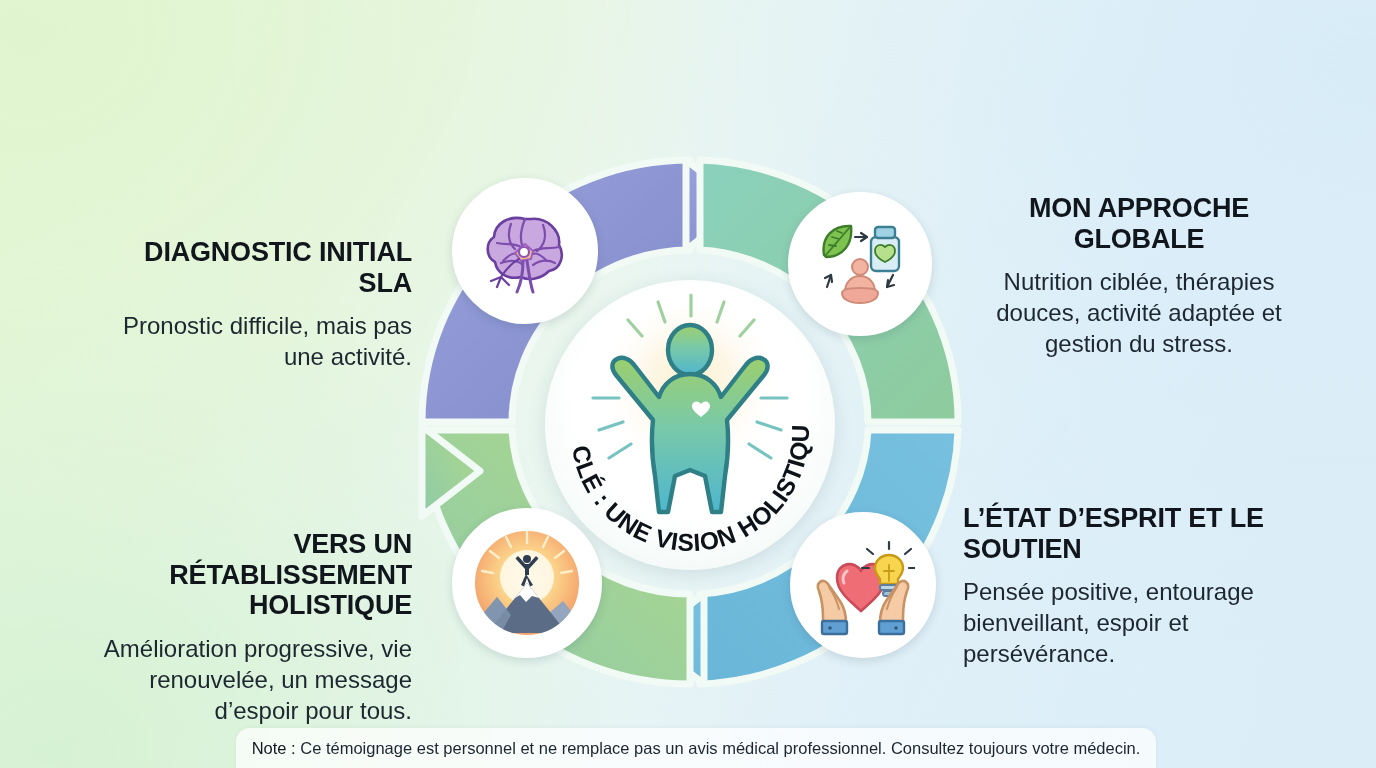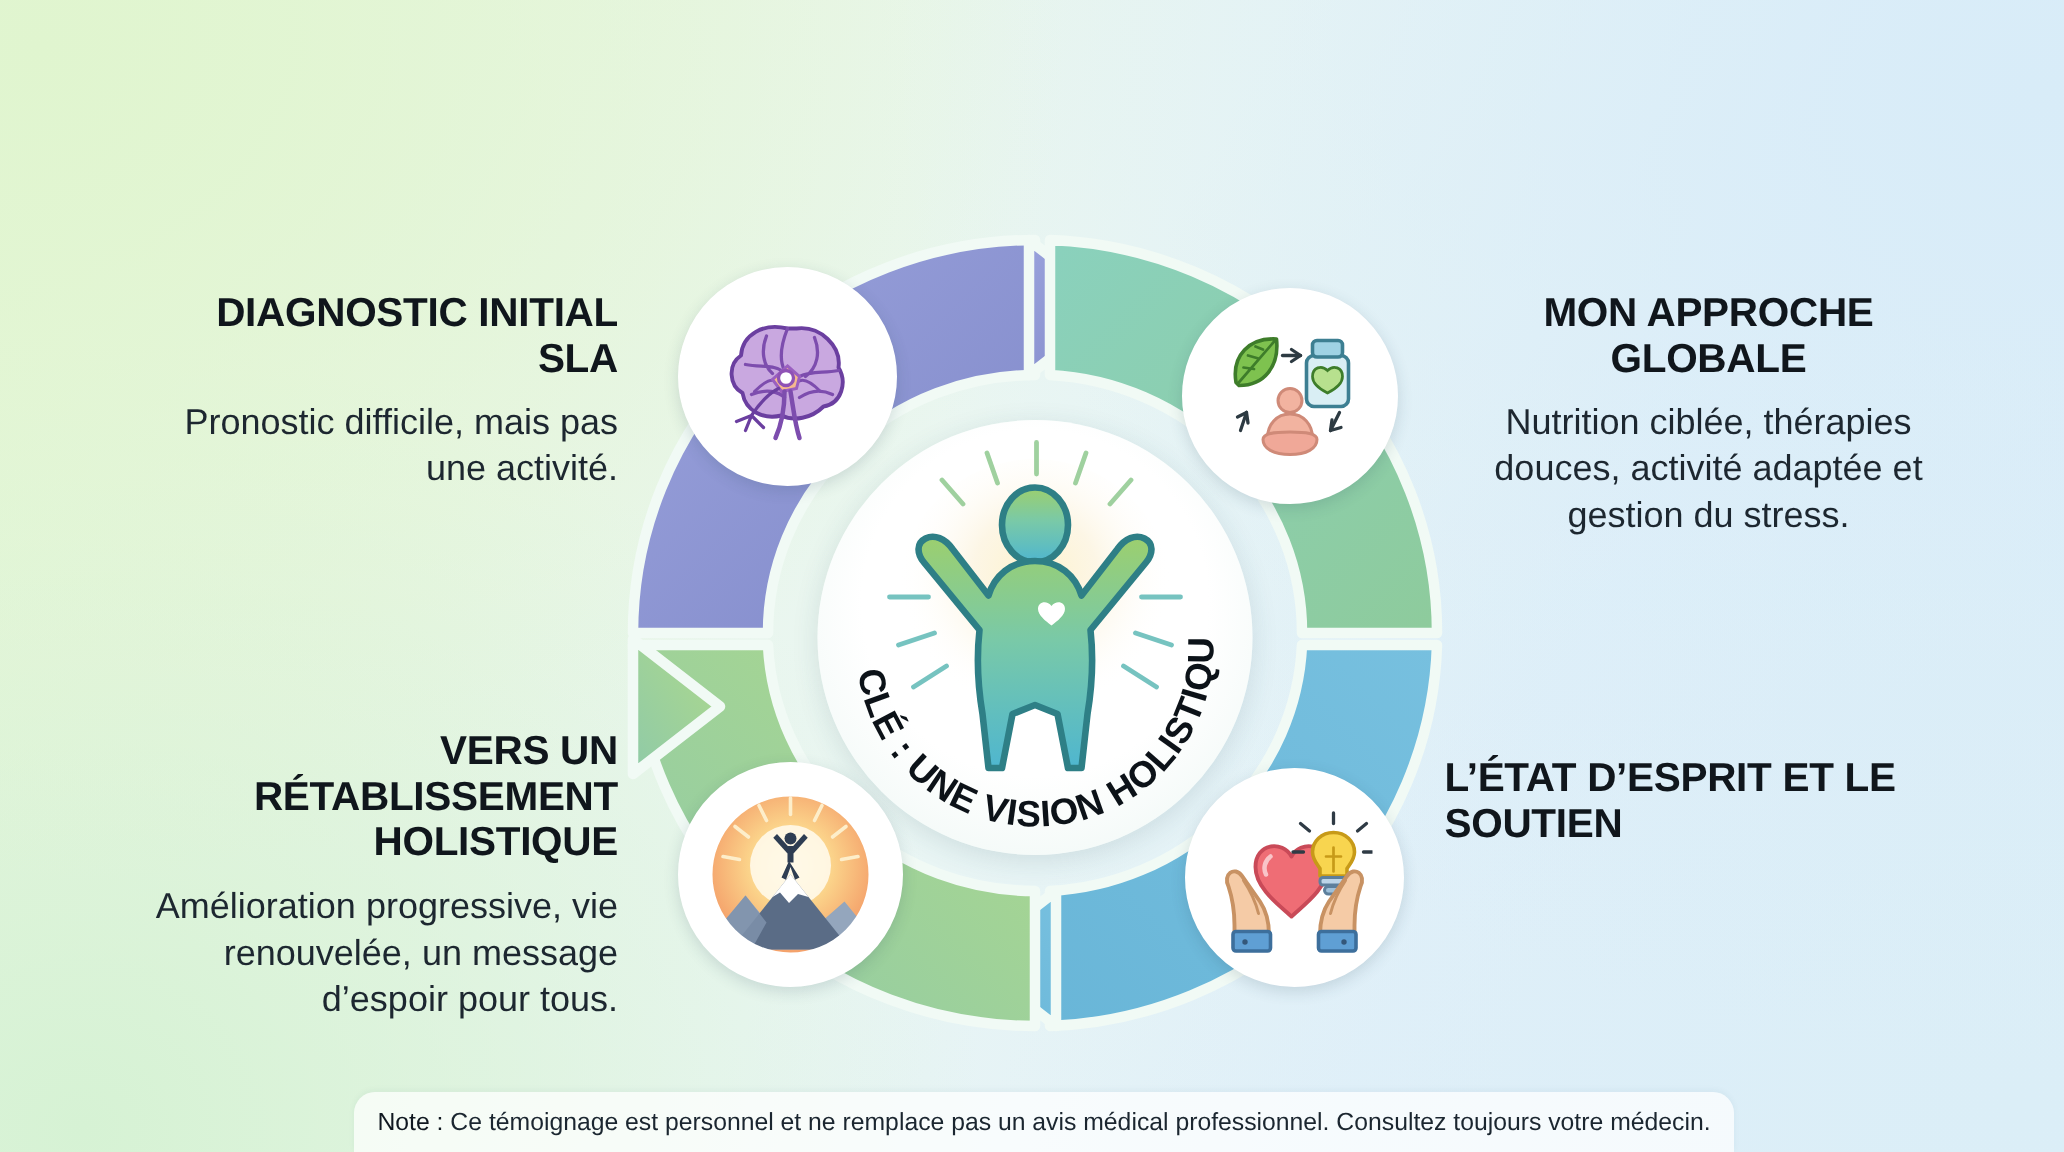--- a/index.html
+++ b/index.html
@@ -92,21 +92,21 @@
     letter-spacing: -0.2px;
     margin: 0 0 12px 0;
   }
   .block .body {
     font-size: 24px;
     line-height: 1.3;
     color: #1d2730;
     margin: 0;
   }
   .block.right { text-align: left; }
-  .block.left  { text-align: right; }
+  .block.left  { text-align: right; margin-top: 44px; }
 
   #blk-tl { left: 120px; top: 193px; width: 292px; }
   #blk-tr { left: 969px; top: 193px; width: 340px; text-align: center; }
   #blk-bl { left: 60px;  top: 485px; width: 352px; }
   #blk-br { left: 963px; top: 503px; width: 340px; }
 
   
   #note {
     position: absolute;
     left: 236px;
@@ -377,20 +377,21 @@
     <p class="body">Nutrition ciblée, thérapies douces, activité adaptée et gestion du stress.</p>
   </div>
 
   <div class="block left" id="blk-bl">
     <p class="heading">VERS UN RÉTABLISSEMENT HOLISTIQUE</p>
     <p class="body">Amélioration progressive, vie renouvelée, un message d’espoir pour tous.</p>
   </div>
 
   <div class="block right" id="blk-br">
     <p class="heading">L’ÉTAT D’ESPRIT ET LE SOUTIEN</p>
+    <p class="body">Pensée positive, entourage bienveillant, espoir et persévérance.</p>
   </div>
 
   <div id="note">
     <div class="note-text">
       <span class="note-label">Note :</span><span> Ce témoignage est personnel et ne remplace pas un avis médical professionnel. Consultez toujours votre médecin.</span>
     </div>
   </div>
 
 </div>
 

